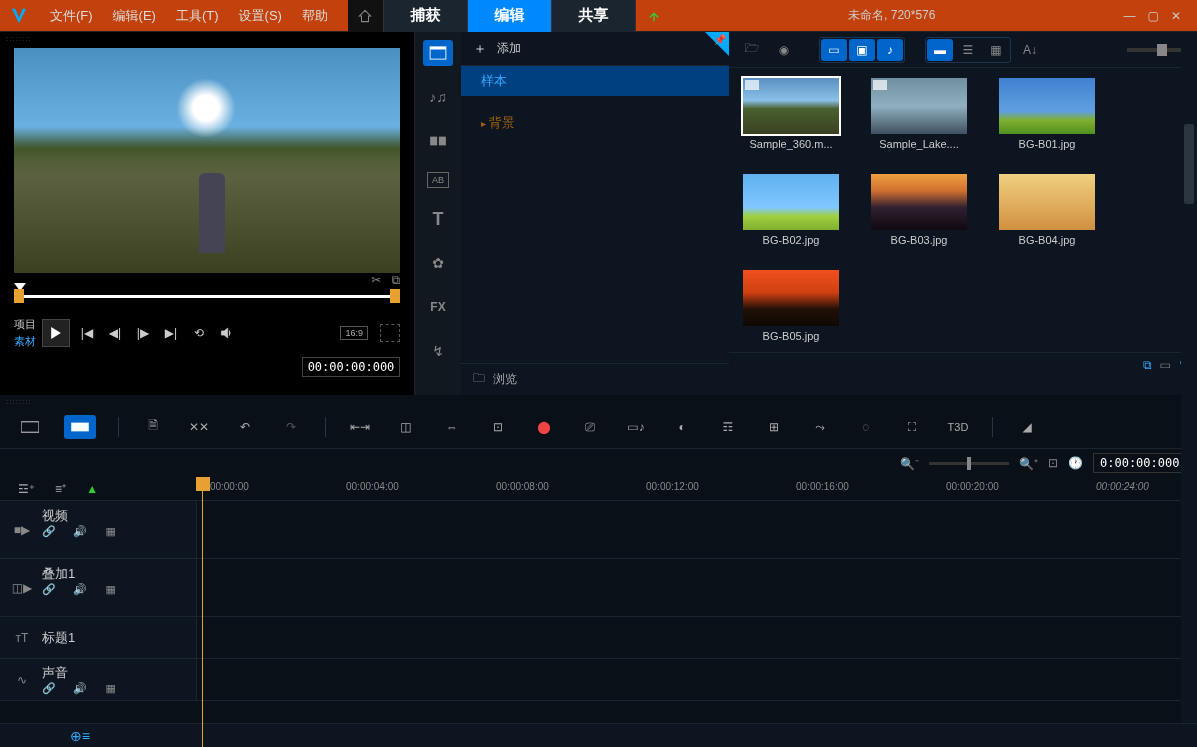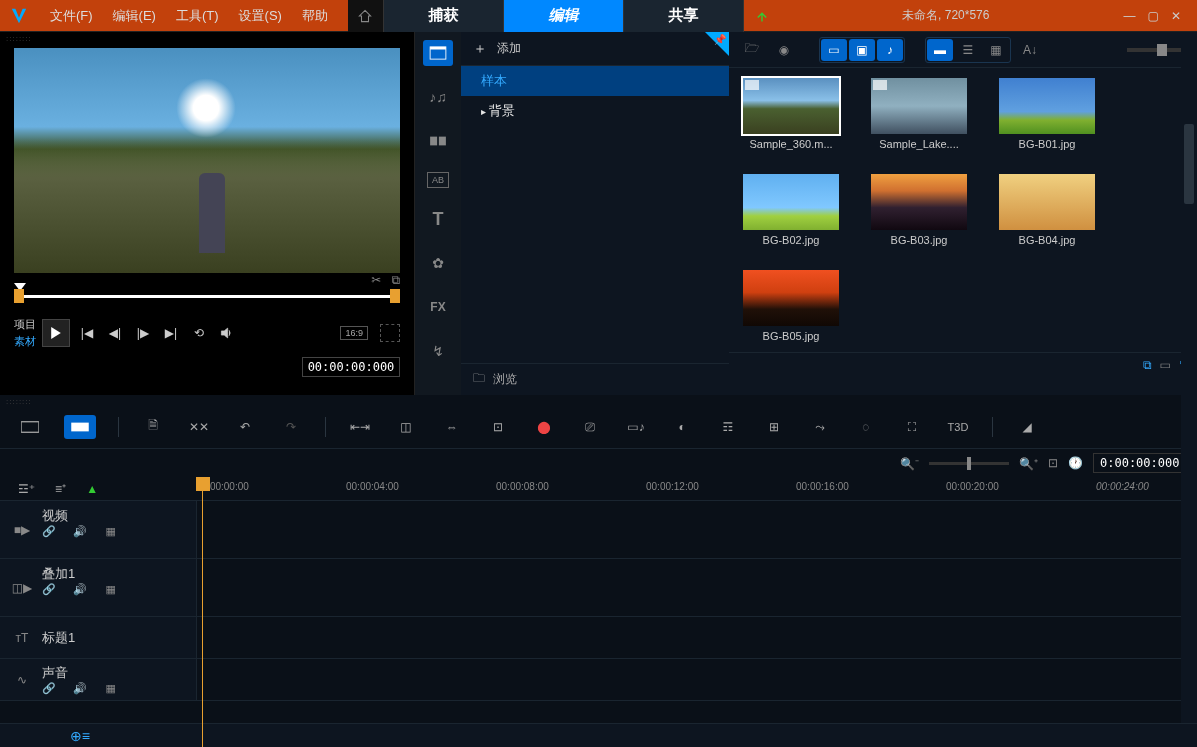--- a/index.html
+++ b/index.html
@@ -2,22 +2,22 @@
 <html><head>
 <meta charset="utf-8">
 <style>
 * { margin:0; padding:0; box-sizing:border-box; font-family:"Microsoft YaHei",Arial,sans-serif; user-select:none; }
 body { background:#000; width:1197px; height:747px; overflow:hidden; color:#ccc; font-size:12px; }
 .menubar { height:32px; background:#c2410c; display:flex; align-items:center; padding:0 8px; border-bottom:1px solid #222; }
 .logo { width:22px; height:22px; color:#0af; margin-right:10px; display:flex; align-items:center; justify-content:center; }
 .menu-item { padding:0 10px; color:#ddd; cursor:pointer; font-size:13px; }
 .tab-area { display:flex; margin-left:10px; height:32px; align-items:stretch; }
 .home-btn { width:36px; background:#111; display:flex; align-items:center; justify-content:center; color:#888; border-right:1px solid #333; }
-.main-tab { width:120px; display:flex; align-items:center; justify-content:center; font-size:15px; font-weight:bold; color:#fff; cursor:pointer; border-right:1px solid #333;}
-.main-tab.active { background:#0088ff;font-style:italic; }
+.main-tab { width:84px; display:flex; align-items:center; justify-content:center; font-size:15px; font-weight:bold; color:#fff; cursor:pointer; border-right:1px solid #333;}
+.main-tab.active { background:#0088ff; }
 .main-tab.inactive { background:#1a2530; }
 .up-btn { width:36px; display:flex; align-items:center; justify-content:center; color:#3c3; }
 .win-controls { margin-left:auto; display:flex; align-items:center; gap:12px; padding-right:8px; color:#ccc; }
 .proj-info { font-size:12px; color:#ccc; margin-left:auto; padding-right:12px; white-space:nowrap; }
 
 .upper { display:flex; height:363px; }
 .preview-panel { width:415px; background:#000; display:flex; flex-direction:column; border-right:1px solid #222; }
 .dots { height:10px; color:#444; font-size:8px; padding:2px 6px; letter-spacing:1px; }
 .preview-video { margin:6px 14px 0 14px; height:225px; background:linear-gradient(180deg,#4a90c0 0%,#6ab0e0 35%,#3a5020 45%,#5a7040 60%,#4a5030 100%); position:relative; overflow:hidden; }
 .sun { position:absolute; top:30px; left:42%; width:60px; height:60px; background:radial-gradient(circle,#fff 0%,#fff 30%,rgba(255,255,255,0) 70%); border-radius:50%; }
@@ -45,21 +45,21 @@
 .lib-side-btn.fx { font-weight:bold; font-size:12px; }
 .lib-side-btn.ab { border:1px solid #666; font-size:9px; padding:1px 2px; width:22px; height:16px; }
 
 .lib-tree { width:268px; background:#0d1520; display:flex; flex-direction:column; }
 .add-row { height:34px; display:flex; align-items:center; padding:0 12px; border-bottom:1px solid #1a2530; position:relative; }
 .add-row .plus { color:#ccc; margin-right:10px; font-size:14px; }
 .pin-corner { position:absolute; top:0; right:0; width:0; height:0; border-top:24px solid #0af; border-left:24px solid transparent; }
 .pin-icon { position:absolute; top:2px; right:2px; color:#fff; font-size:10px; }
 .tree-item { padding:6px 20px; color:#ccc; cursor:pointer; font-size:13px; }
 .tree-item.selected { background:#004080; color:#3af; }
-.tree-sub { padding:6px 20px; color:#e5e5e5; font-size:13px; }
+.tree-sub { padding:18px 20px; color:#a16207; font-size:13px; }
 .tree-sub::before { content:"▸ "; font-size:10px; }
 .browse-row { margin-top:auto; height:32px; border-top:1px solid #1a2530; display:flex; align-items:center; padding:0 12px; color:#aaa; gap:8px; }
 
 .lib-content { flex:1; background:#0d1520; display:flex; flex-direction:column; }
 .lib-toolbar { height:36px; display:flex; align-items:center; padding:0 10px; gap:6px; border-bottom:1px solid #1a2530; }
 .lib-tool { width:26px; height:22px; display:flex; align-items:center; justify-content:center; color:#888; cursor:pointer; border-radius:3px; font-size:12px;}
 .lib-tool.blue { background:#0066cc; color:#fff; }
 .tool-group { display:flex; gap:2px; border:1px solid #1a3550; border-radius:3px; padding:1px; }
 .lib-slider { margin-left:auto; width:60px; height:4px; background:#333; position:relative; }
 .lib-slider::after { content:""; position:absolute; top:-4px; left:30px; width:10px; height:12px; background:#888; }

